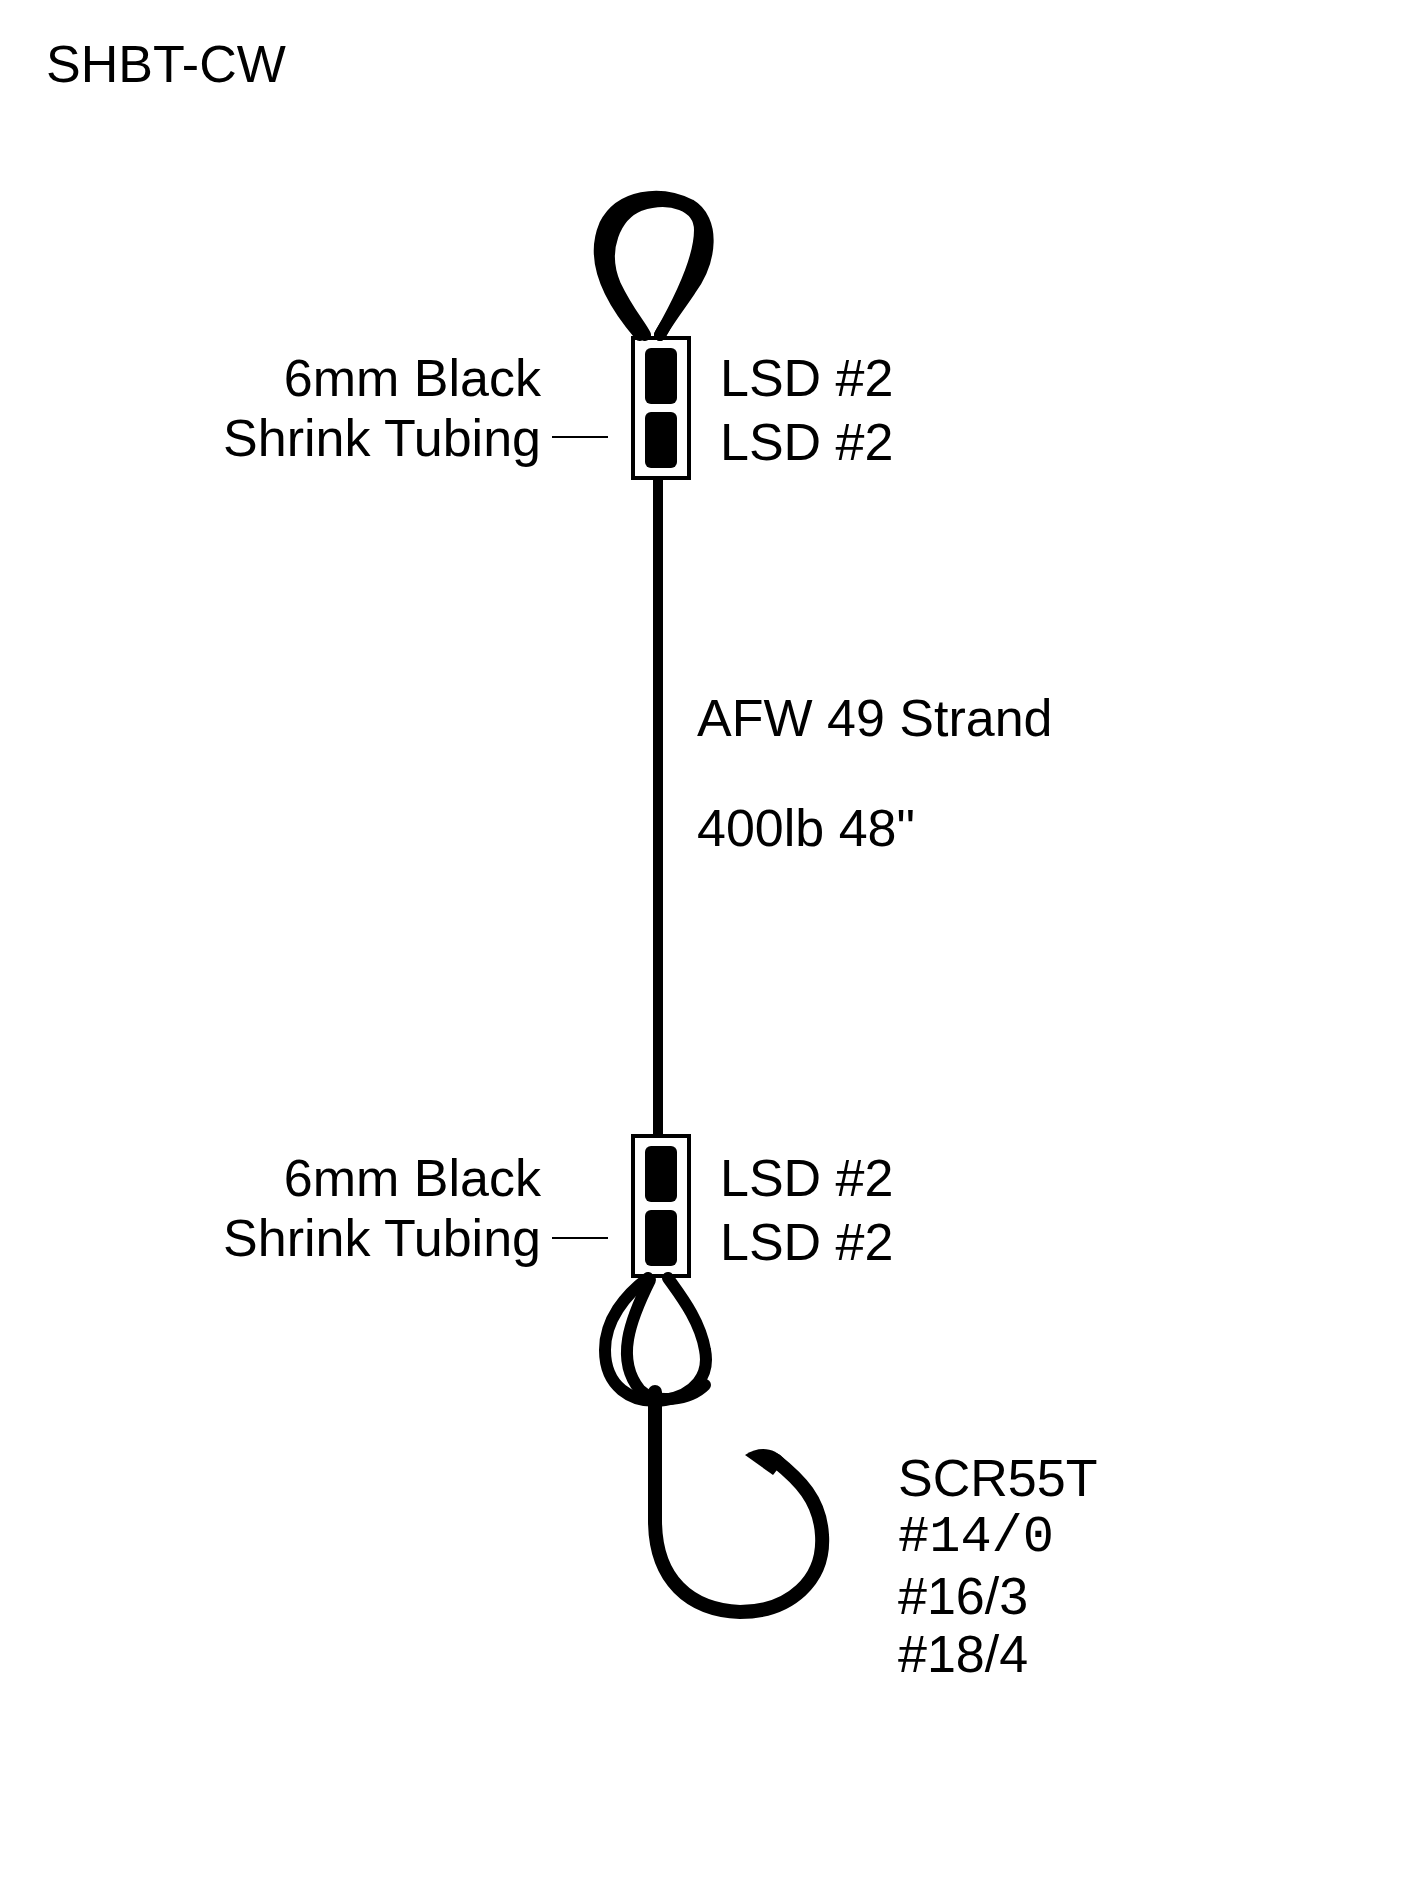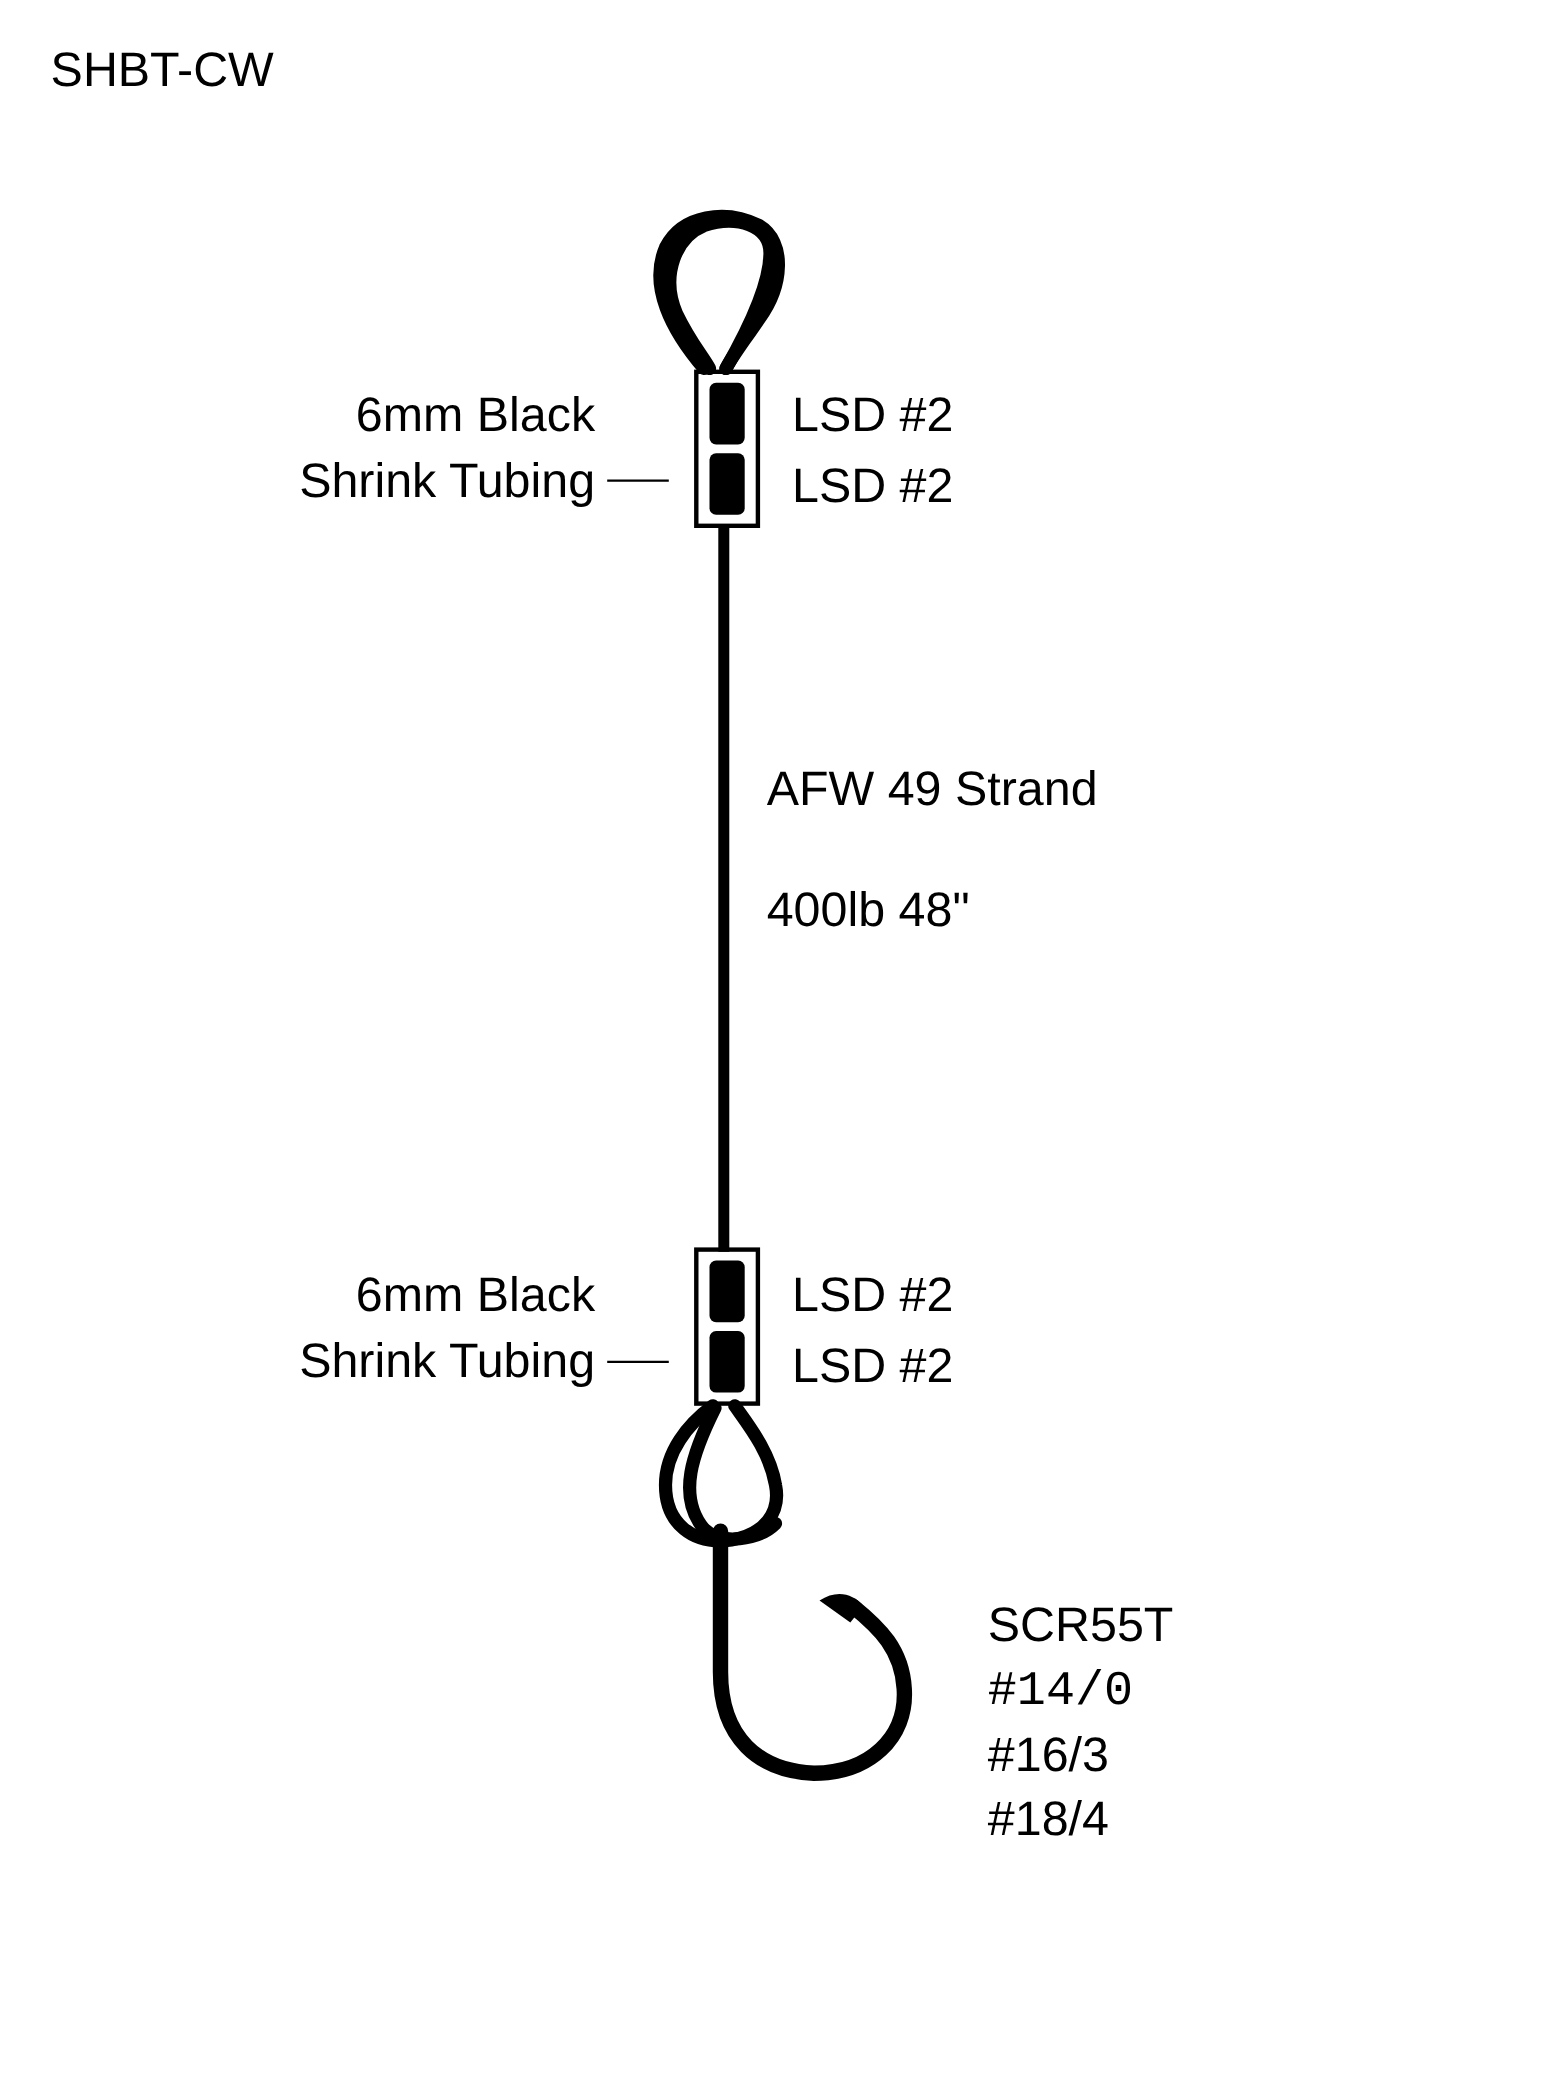--- a/index.html
+++ b/index.html
@@ -1,18 +1,18 @@
 <!DOCTYPE html>
 <html><head>
 <meta charset="utf-8">
 <style>
   html, body { margin: 0; padding: 0; background: #ffffff; }
   body { width: 1417px; height: 1890px; position: relative; overflow: hidden;
          font-family: "Liberation Sans", sans-serif; color: #000; }
-  .txt { position: absolute; font-size: 44px; line-height: 60px; white-space: nowrap; }
+  .txt { position: absolute; font-size: 52px; line-height: 60px; white-space: nowrap; }
   .right { text-align: center; }
   svg.diagram { position: absolute; left: 0; top: 0; }
 </style>
 </head>
 <body>
 
 <svg class="diagram" width="1417" height="1890" viewBox="0 0 1417 1890">
 
   <g fill="none" stroke="#000" stroke-width="12" stroke-linecap="round">
     <path d="M640 335 C 610 300, 590 260, 605 225 C 620 195, 660 190, 690 205 C 715 220, 712 260, 690 290 C 675 312, 665 325, 660 335"></path>

